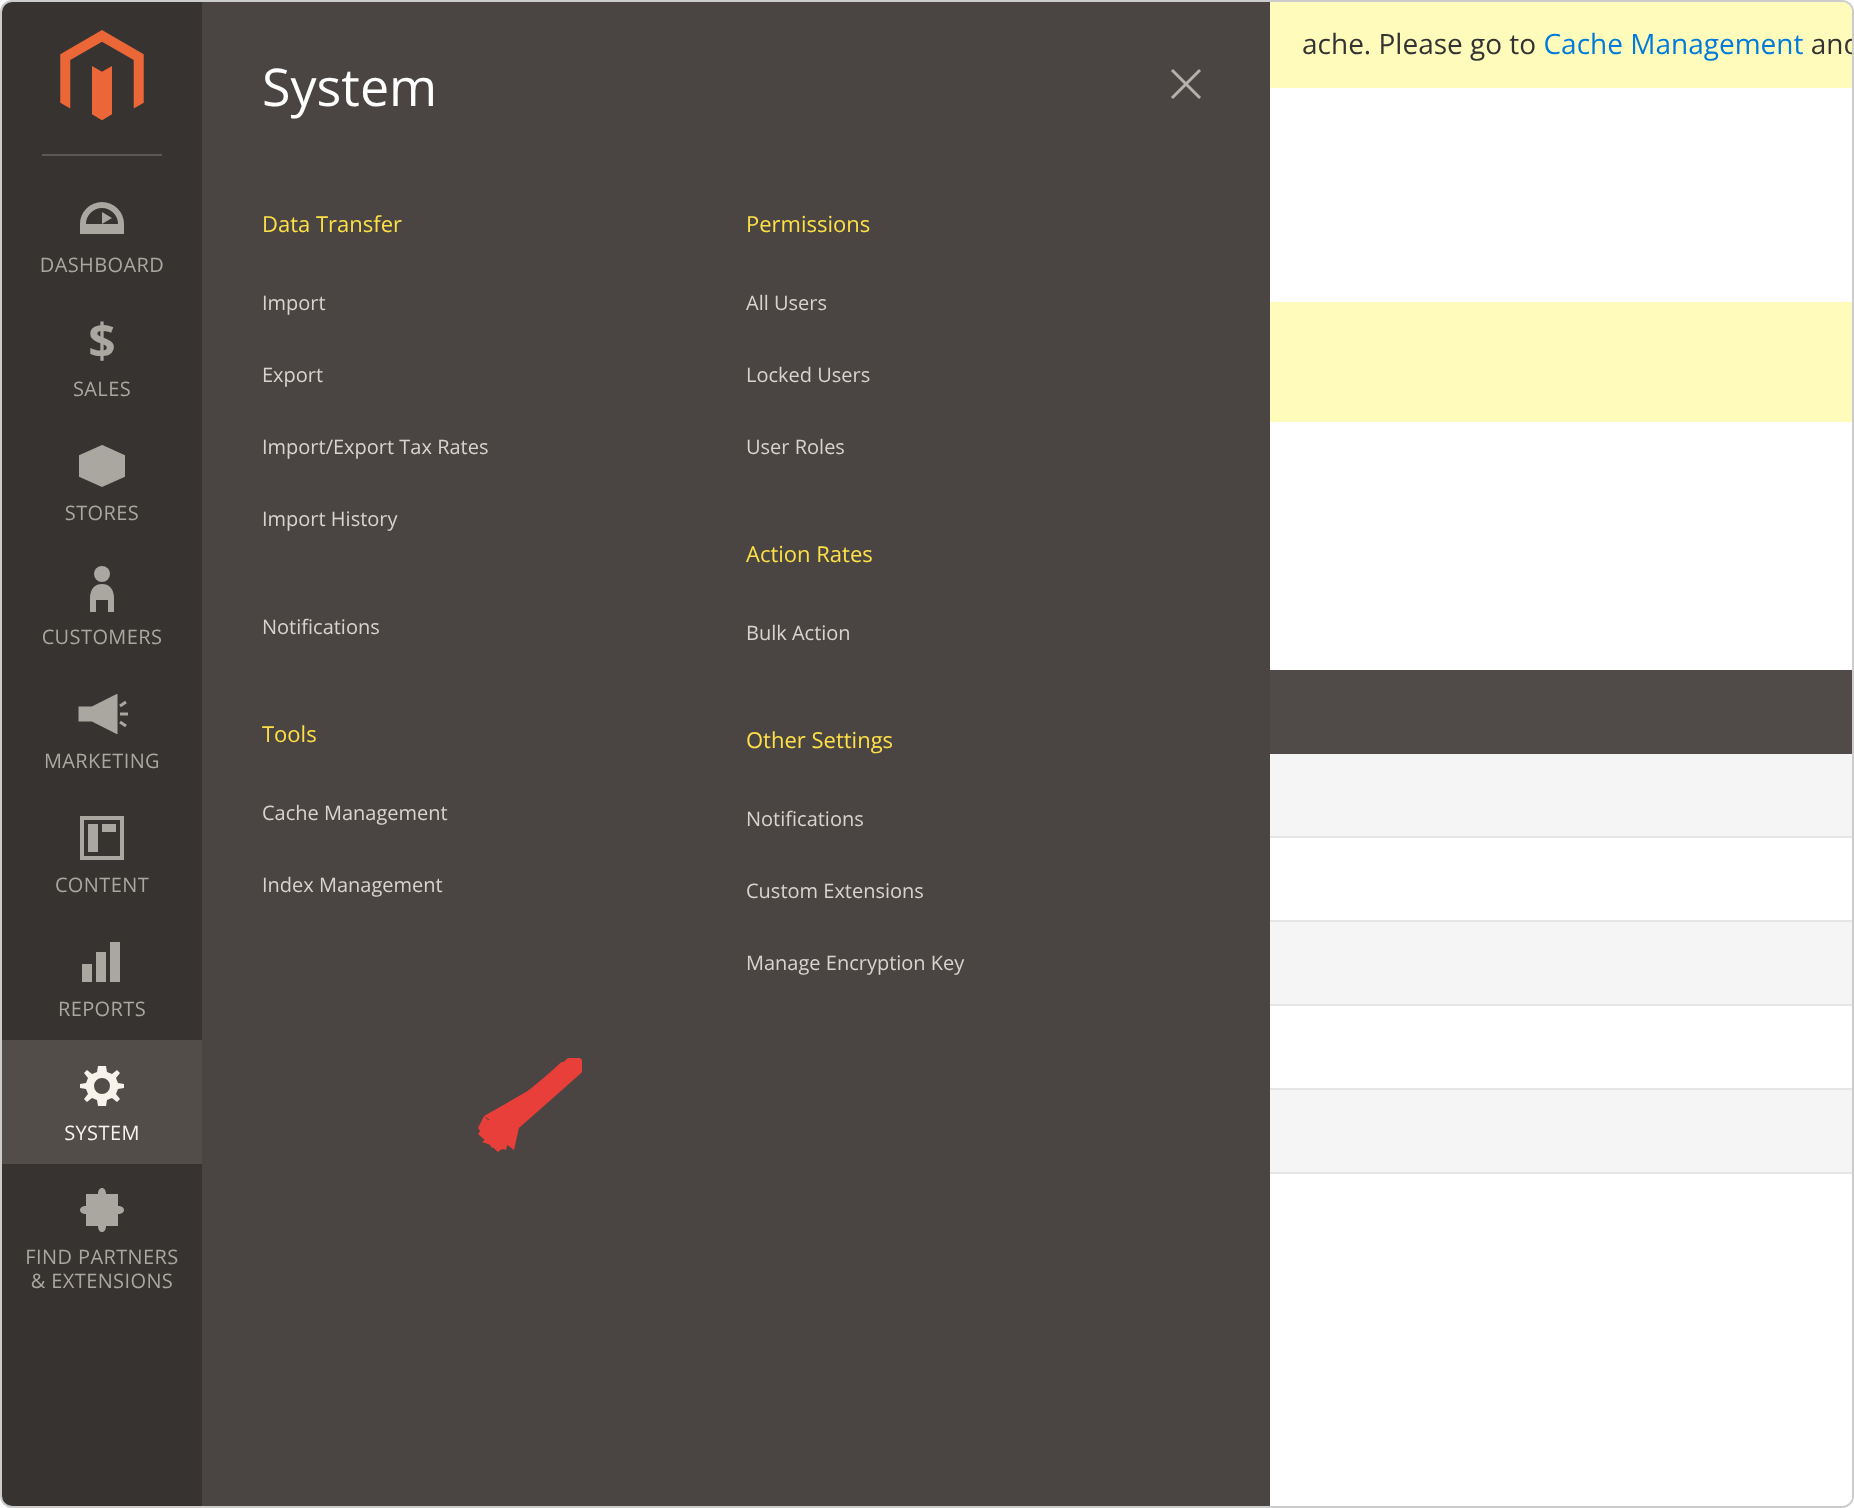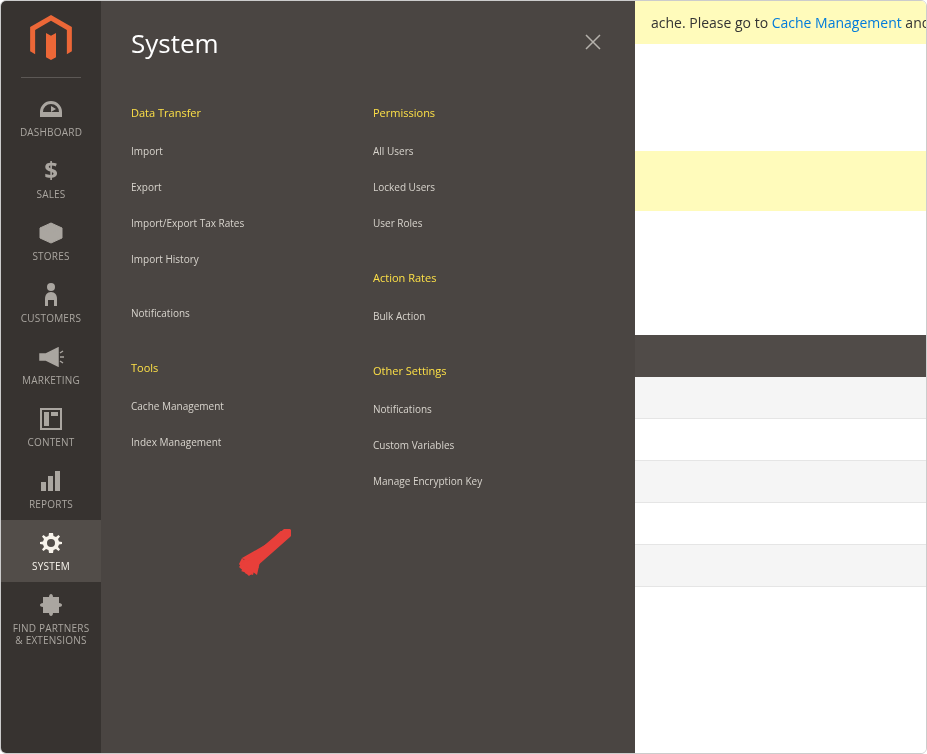--- a/index.html
+++ b/index.html
@@ -322,21 +322,21 @@
           <a class="flyout-link">Locked Users</a>
           <a class="flyout-link">User Roles</a>
         </div>
         <div class="flyout-section">
           <div class="flyout-section-title">Action Rates</div>
           <a class="flyout-link">Bulk Action</a>
         </div>
         <div class="flyout-section">
           <div class="flyout-section-title">Other Settings</div>
           <a class="flyout-link">Notifications</a>
-          <a class="flyout-link">Custom Variables</a>
+          <a class="flyout-link">Custom Extensions</a>
           <a class="flyout-link">Manage Encryption Key</a>
         </div>
       </div>
     </div>
   </div>
 
   <div class="main-content">
     <div style="position:absolute; left:534px; top:0; right:0;">
       <div class="notice-bar">
         <span>ache. Please go to </span><a>Cache Management</a><span> and r</span>

